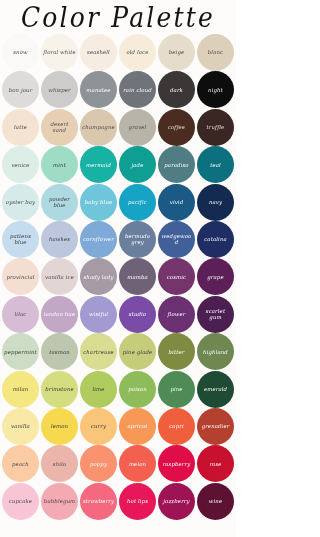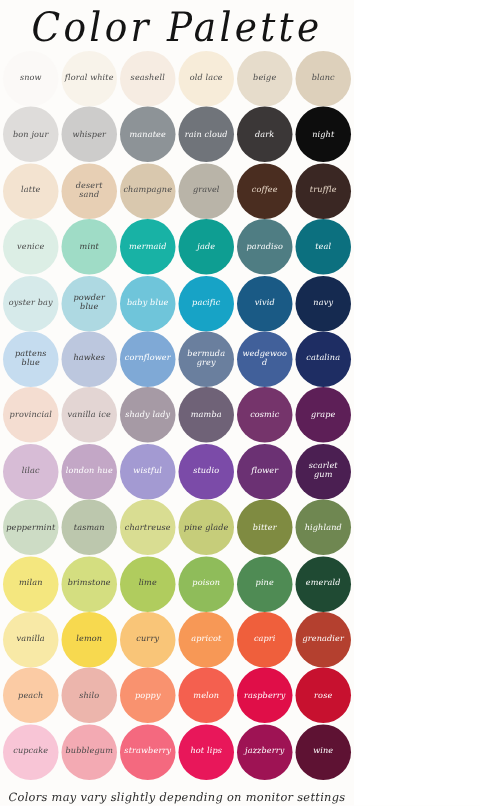--- a/index.html
+++ b/index.html
@@ -342,15 +342,14 @@
         </div>
         <div class="swatch" style="background: rgb(158, 19, 84);">
           <div class="nm" style="color: rgb(255, 255, 255);">jazzberry</div>
         </div>
         <div class="swatch" style="background: rgb(94, 18, 51);">
           <div class="nm" style="color: rgb(255, 255, 255);">wine</div>
         </div>
       </div>
     </div>
 
-  <div class="footer">Colors may vary slightly depending on monitor settings</div>
 
 </div>
 
 </body></html>

